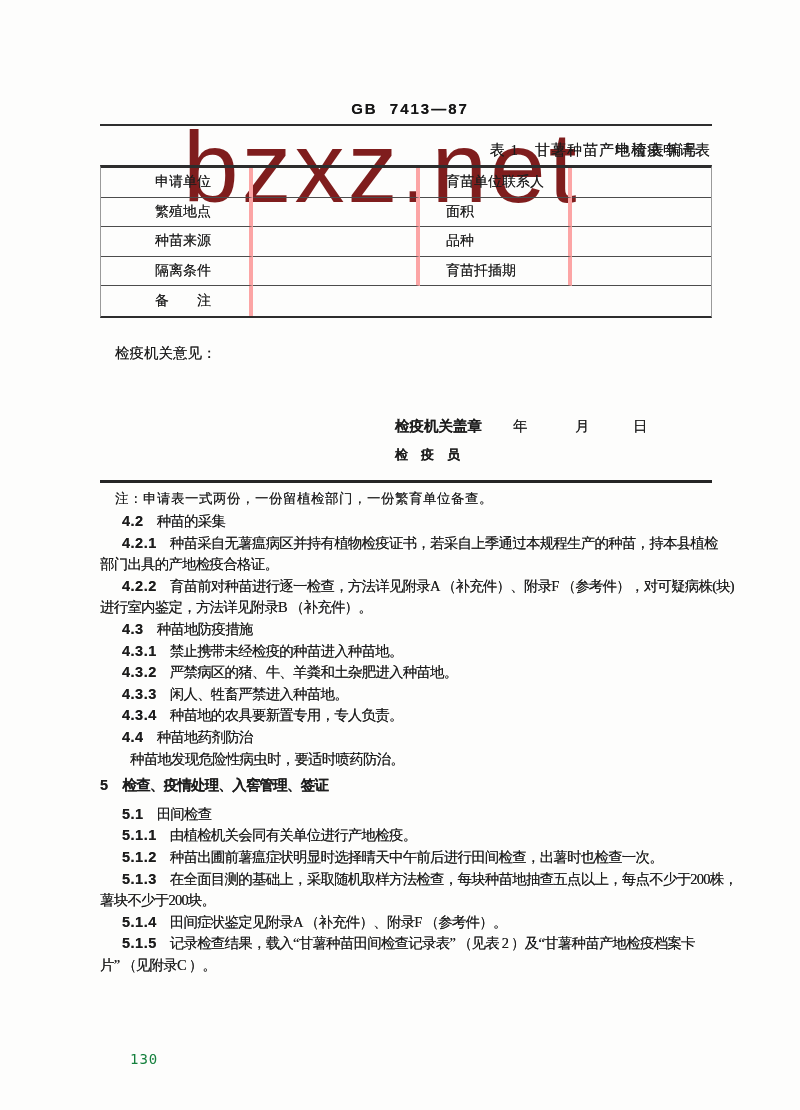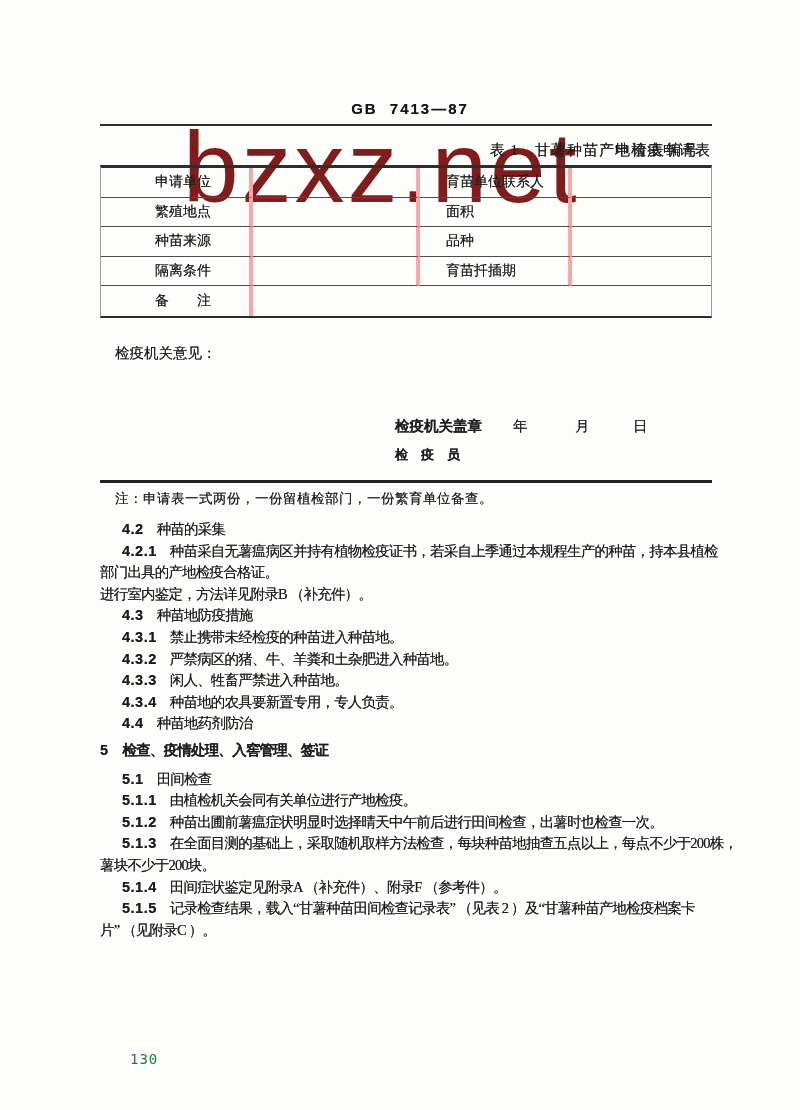--- a/index.html
+++ b/index.html
@@ -40,21 +40,21 @@
   .cell.span3{grid-column:2/5;}
   .opinion{position:absolute;left:115px;top:344px;font-size:14.5px;}
   .seal-row{position:absolute;left:0;top:417px;width:800px;font-size:14.5px;}
   .seal-label{position:absolute;left:395px;font-weight:bold;}
   .y-label{position:absolute;left:513px;}
   .m-label{position:absolute;left:575px;}
   .d-label{position:absolute;left:633px;}
   .inspector{position:absolute;left:395px;top:446px;font-size:13px;font-weight:bold;}
   .rule-bottom{position:absolute;left:100px;top:480px;width:612px;height:3px;background:#252525;}
   .note{position:absolute;left:115px;top:490px;font-size:13.5px;letter-spacing:.5px;text-align:center;}
-  .body{position:absolute;left:100px;top:511px;width:640px;margin-top:8px;}
+  .body{position:absolute;left:100px;top:511px;width:640px;}
   .ln{margin:0;font-size:14.5px;line-height:21.6px;letter-spacing:-0.8px;white-space:nowrap;}
   .ln .num{
     font-family:"Liberation Sans",sans-serif;font-weight:bold;
     letter-spacing:.5px;margin-right:13px;
   }
   .ind{padding-left:22px;}
   .ind2{padding-left:30px;}
   .h5{margin:5px 0 7px 0;font-weight:bold;}
   .h5 .num{margin-right:14px;}
   .page-num{
@@ -152,27 +152,29 @@
 
     <div class="inspector ink">检　疫　员</div>
 
     <div class="rule-bottom"></div>
     <div class="note ink">注：申请表一式两份，一份留植检部门，一份繁育单位备查。</div>
 
     <div class="body ink">
       <p class="ln ind"><span class="num">4.2</span><span>种苗的采集</span></p>
       <p class="ln ind"><span class="num">4.2.1</span><span>种苗采自无薯瘟病区并持有植物检疫证书，若采自上季通过本规程生产的种苗，持本县植检</span></p>
       <p class="ln"><span>部门出具的产地检疫合格证。</span></p>
+      <p class="ln ind"><span class="num">4.2.2</span><span>育苗前对种苗进行逐一检查，方法详见附录A （补充件）、附录F （参考件），对可疑病株(块)</span></p>
       <p class="ln"><span>进行室内鉴定，方法详见附录B （补充件）。</span></p>
       <p class="ln ind"><span class="num">4.3</span><span>种苗地防疫措施</span></p>
       <p class="ln ind"><span class="num">4.3.1</span><span>禁止携带未经检疫的种苗进入种苗地。</span></p>
       <p class="ln ind"><span class="num">4.3.2</span><span>严禁病区的猪、牛、羊粪和土杂肥进入种苗地。</span></p>
       <p class="ln ind"><span class="num">4.3.3</span><span>闲人、牲畜严禁进入种苗地。</span></p>
       <p class="ln ind"><span class="num">4.3.4</span><span>种苗地的农具要新置专用，专人负责。</span></p>
       <p class="ln ind"><span class="num">4.4</span><span>种苗地药剂防治</span></p>
+      <p class="ln ind2"><span>种苗地发现危险性病虫时，要适时喷药防治。</span></p>
       <p class="ln h5"><span class="num">5</span><span>检查、疫情处理、入窖管理、签证</span></p>
       <p class="ln ind"><span class="num">5.1</span><span>田间检查</span></p>
       <p class="ln ind"><span class="num">5.1.1</span><span>由植检机关会同有关单位进行产地检疫。</span></p>
       <p class="ln ind"><span class="num">5.1.2</span><span>种苗出圃前薯瘟症状明显时选择晴天中午前后进行田间检查，出薯时也检查一次。</span></p>
       <p class="ln ind"><span class="num">5.1.3</span><span>在全面目测的基础上，采取随机取样方法检查，每块种苗地抽查五点以上，每点不少于200株，</span></p>
       <p class="ln"><span>薯块不少于200块。</span></p>
       <p class="ln ind"><span class="num">5.1.4</span><span>田间症状鉴定见附录A （补充件）、附录F （参考件）。</span></p>
       <p class="ln ind"><span class="num">5.1.5</span><span>记录检查结果，载入“甘薯种苗田间检查记录表” （见表 2 ）及“甘薯种苗产地检疫档案卡</span></p>
       <p class="ln"><span>片” （见附录C ）。</span></p>
     </div>

